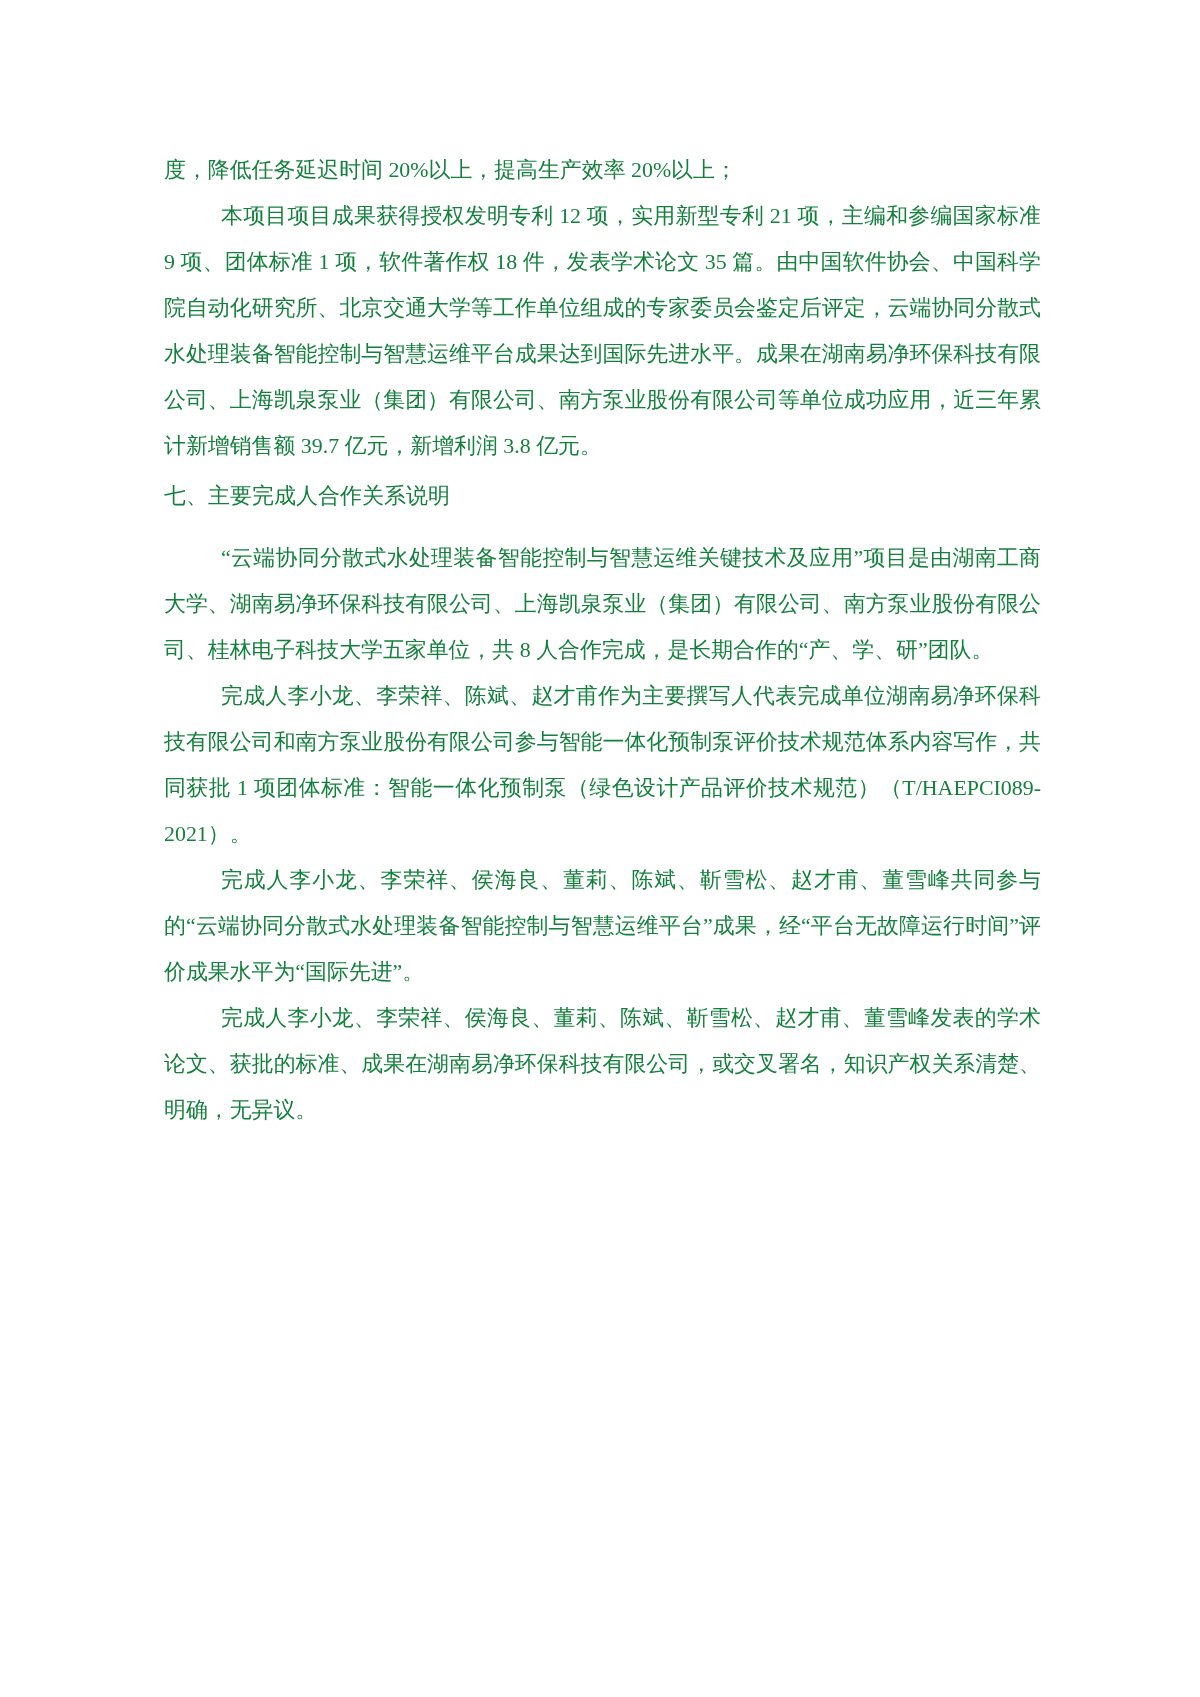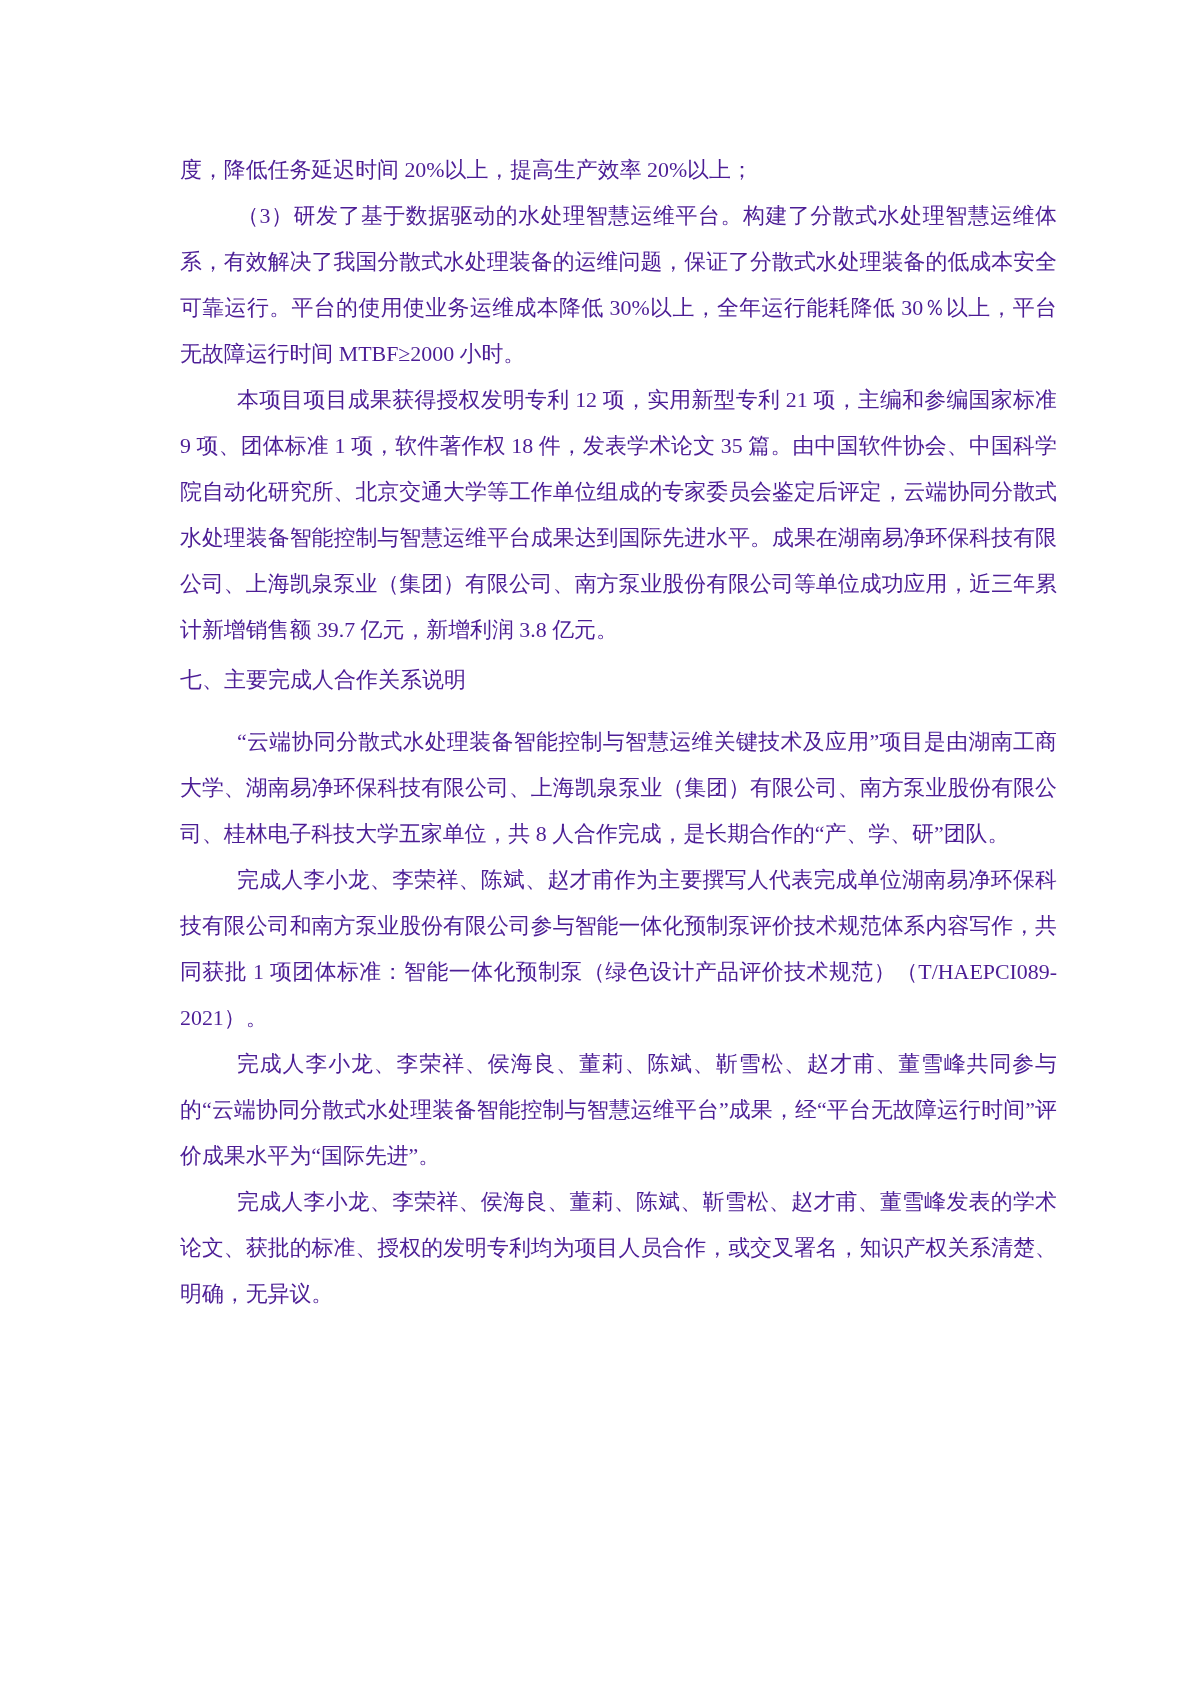--- a/index.html
+++ b/index.html
@@ -13,25 +13,24 @@
     height: 1697px;
     background: #ffffff;
     overflow: hidden;
     font-family: "Liberation Serif", "DejaVu Serif", serif;
   }
   .doc {
     position: absolute;
     left: 164px;
     top: 147px;
     width: 877px;
-    color: #4c1d95;
+    color: #15803d;
     font-size: 21.9px;
     line-height: 46px;
     text-align: justify;
-    margin-left: 16px;
   }
   .doc p {
     margin: 0;
     padding: 0;
     text-indent: 57px;
   }
   .doc p.no-indent {
     text-indent: 0;
   }
   .doc h2.section-heading {
@@ -44,30 +43,29 @@
   }
 </style>
 </head>
 <body>
 
 <div class="page">
   <div class="doc">
 
     <p class="no-indent">度，降低任务延迟时间 20%以上，提高生产效率 20%以上；</p>
 
-    <p>（3）研发了基于数据驱动的水处理智慧运维平台。构建了分散式水处理智慧运维体系，有效解决了我国分散式水处理装备的运维问题，保证了分散式水处理装备的低成本安全可靠运行。平台的使用使业务运维成本降低 30%以上，全年运行能耗降低 30％以上，平台无故障运行时间 MTBF≥2000 小时。</p>
 
     <p>本项目项目成果获得授权发明专利 12 项，实用新型专利 21 项，主编和参编国家标准 9 项、团体标准 1 项，软件著作权 18 件，发表学术论文 35 篇。由中国软件协会、中国科学院自动化研究所、北京交通大学等工作单位组成的专家委员会鉴定后评定，云端协同分散式水处理装备智能控制与智慧运维平台成果达到国际先进水平。成果在湖南易净环保科技有限公司、上海凯泉泵业（集团）有限公司、南方泵业股份有限公司等单位成功应用，近三年累计新增销售额 39.7 亿元，新增利润 3.8 亿元。</p>
 
     <h2 class="section-heading">七、主要完成人合作关系说明</h2>
 
     <p>“云端协同分散式水处理装备智能控制与智慧运维关键技术及应用”项目是由湖南工商大学、湖南易净环保科技有限公司、上海凯泉泵业（集团）有限公司、南方泵业股份有限公司、桂林电子科技大学五家单位，共 8 人合作完成，是长期合作的“产、学、研”团队。</p>
 
 
     <p>完成人李小龙、李荣祥、陈斌、赵才甫作为主要撰写人代表完成单位湖南易净环保科技有限公司和南方泵业股份有限公司参与智能一体化预制泵评价技术规范体系内容写作，共同获批 1 项团体标准：智能一体化预制泵（绿色设计产品评价技术规范）（T/HAEPCI089-2021）。</p>
 
     <p>完成人李小龙、李荣祥、侯海良、董莉、陈斌、靳雪松、赵才甫、董雪峰共同参与的“云端协同分散式水处理装备智能控制与智慧运维平台”成果，经“平台无故障运行时间”评价成果水平为“国际先进”。</p>
 
-    <p>完成人李小龙、李荣祥、侯海良、董莉、陈斌、靳雪松、赵才甫、董雪峰发表的学术论文、获批的标准、授权的发明专利均为项目人员合作，或交叉署名，知识产权关系清楚、明确，无异议。</p>
+    <p>完成人李小龙、李荣祥、侯海良、董莉、陈斌、靳雪松、赵才甫、董雪峰发表的学术论文、获批的标准、成果在湖南易净环保科技有限公司，或交叉署名，知识产权关系清楚、明确，无异议。</p>
 
 
   </div>
 </div>
 
 </body></html>

